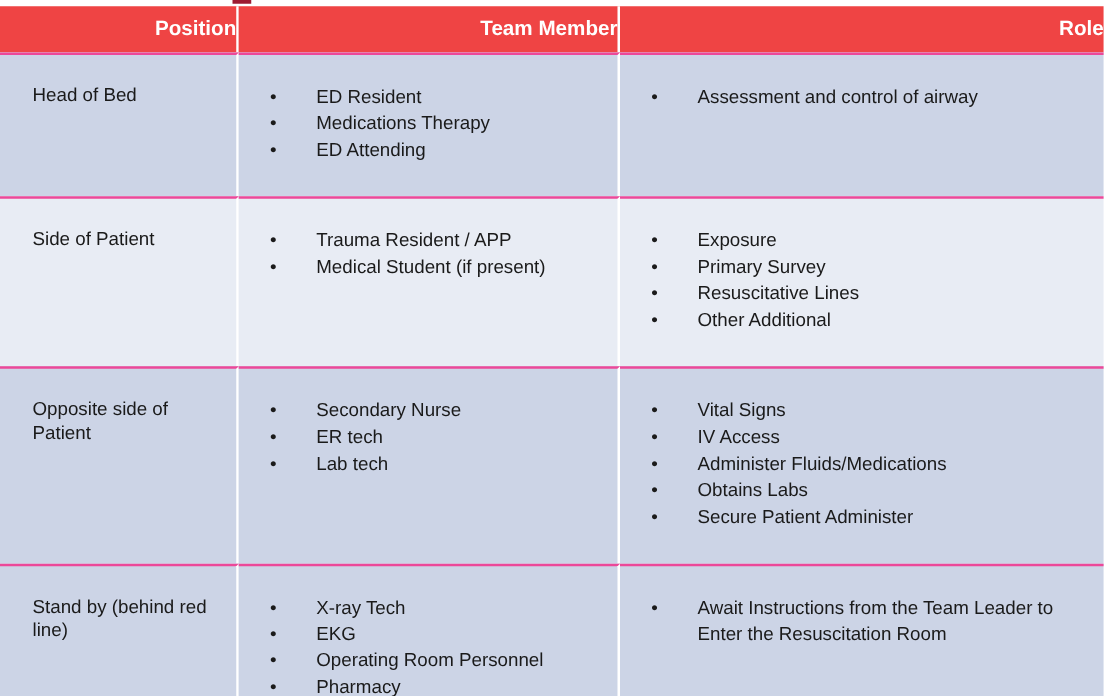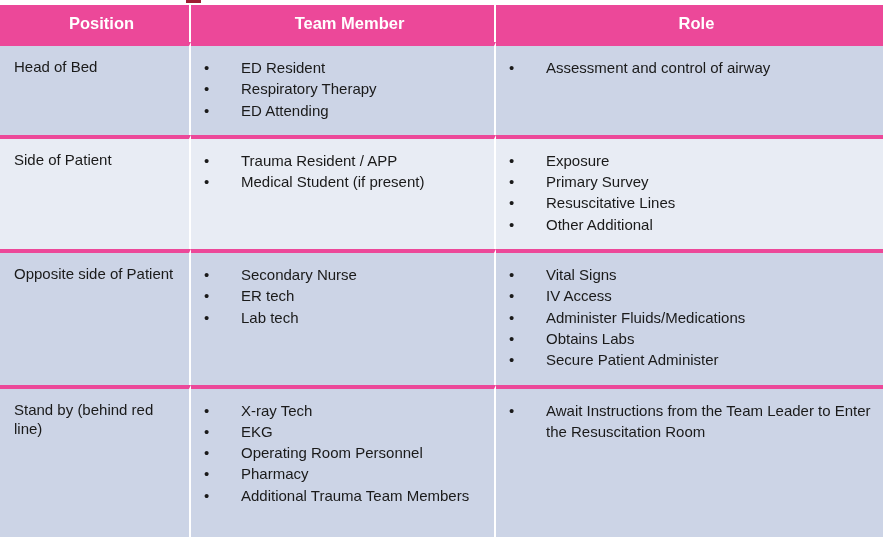--- a/index.html
+++ b/index.html
@@ -40,38 +40,38 @@
     border-spacing: 0;
     table-layout: fixed;
   }
 
   #team-table col.c-position { width: 191px; }
   #team-table col.c-member   { width: 305px; }
   #team-table col.c-role     { width: 387px; }
 
   
   thead th {
-    background: #ec4899;
+    background: #ef4444;
     color: #ffffff;
     font-size: 16.5px;
     font-weight: bold;
-    text-align: center;
+    text-align: right;
     padding: 8px 0 9px 14px;
     border-right: 2px solid #ffffff;
     vertical-align: middle;
     height: 20px;
   }
   thead th.last { border-right: none; }
 
   
   tbody td {
     vertical-align: top;
     border-right: 2px solid #ffffff;
-    border-top: 4px solid #ec4899;
-    padding: 0;
+    border-top: 2px solid #ec4899;
+    padding: 12px;
   }
   tbody td.last { border-right: none; }
 
   tbody tr.shade-dark  td { background: #ccd4e6; }
   tbody tr.shade-light td { background: #e8ecf4; }
 
   
   .pos-text {
     font-size: 15px;
     color: #1a1a1a;
@@ -130,21 +130,21 @@
       </tr>
     </thead>
     <tbody id="table-body">
         <tr class="r1 shade-dark">
           <td>
             <div class="pos-text">Head of Bed</div>
           </td>
           <td>
             <ul class="bullets">
               <li><span class="bullet-mark">•</span><span>ED Resident</span></li>
-              <li><span class="bullet-mark">•</span><span>Respiratory Therapy</span></li>
+              <li><span class="bullet-mark">•</span><span>Medications Therapy</span></li>
               <li><span class="bullet-mark">•</span><span>ED Attending</span></li>
             </ul>
           </td>
           <td class="last">
             <ul class="bullets">
               <li><span class="bullet-mark">•</span><span>Assessment and control of airway</span></li>
             </ul>
           </td>
         </tr>
         <tr class="r2 shade-light">

